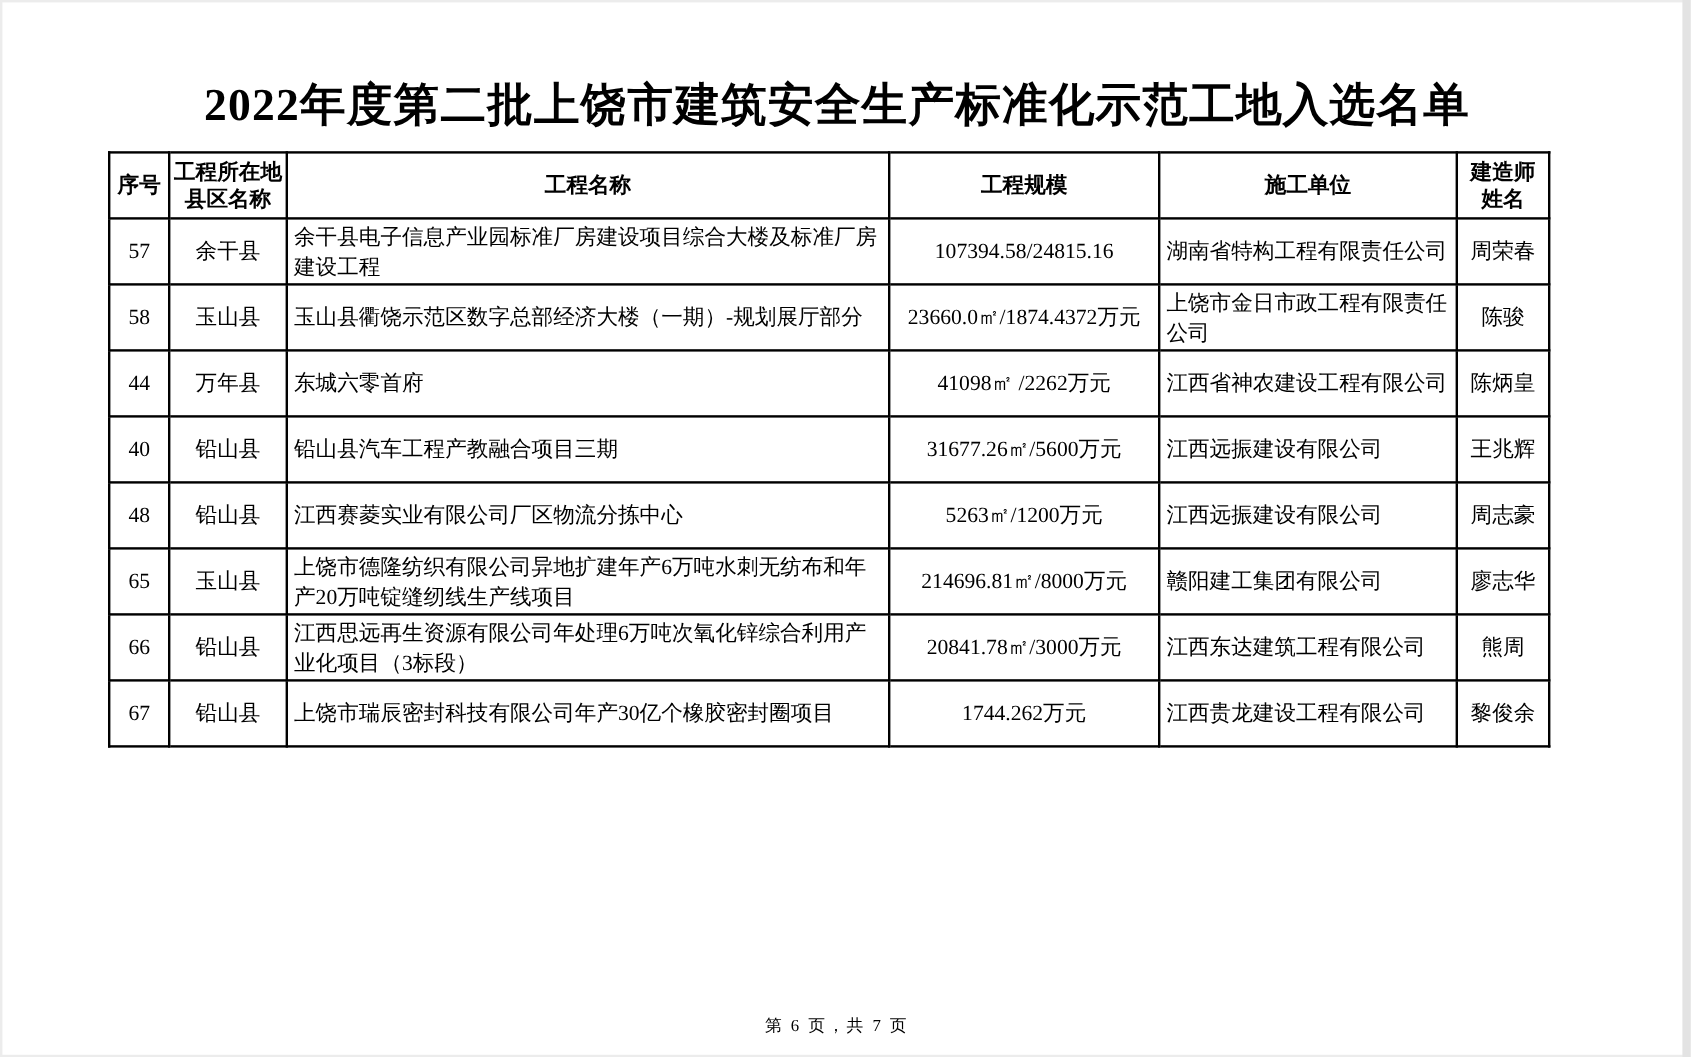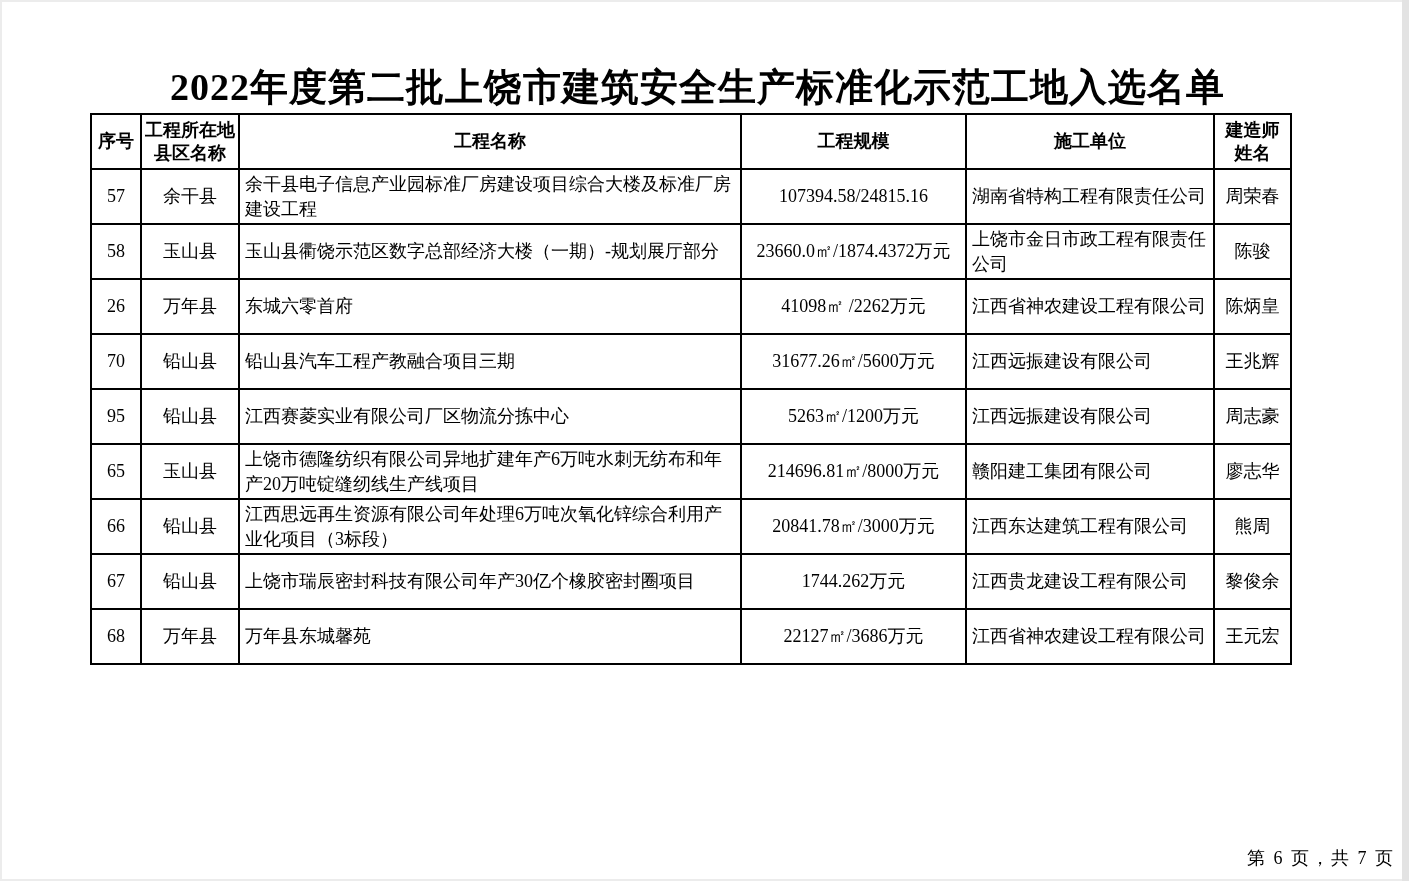--- a/index.html
+++ b/index.html
@@ -37,21 +37,21 @@
     text-align: center;
     font-size: 38px;
     font-weight: bold;
     letter-spacing: 1px;
     font-family: "Liberation Serif", "DejaVu Serif", serif;
     margin: 0;
   }
   table.projects {
     position: absolute;
     left: 90px;
-    top: 113px;
+    top: 126px;
     width: 1200px;
     border-collapse: collapse;
     table-layout: fixed;
   }
   table.projects col.c0 { width: 50px; }
   table.projects col.c1 { width: 98px; }
   table.projects col.c2 { width: 502px; }
   table.projects col.c3 { width: 225px; }
   table.projects col.c4 { width: 248px; }
   table.projects col.c5 { width: 77px; }
@@ -71,22 +71,22 @@
     line-height: 1.25;
   }
   table.projects tr { height: 55px; }
   table.projects td.center { text-align: center; padding: 2px 3px; margin-left: 23px; }
   table.projects td.left   { text-align: left;   padding: 2px 4px 2px 5px; }
   .page-footer {
     position: absolute;
     top: 846px;
     left: 0;
     width: 1395px;
-    text-align: right;
-    font-size: 18px;
+    text-align: center;
+    font-size: 14px;
     letter-spacing: 2px;
   }
 </style>
 </head>
 <body>
 
 <div class="frame"></div>
 <div class="right-strip"></div>
 
 <h1 class="page-title">2022年度第二批上饶市建筑安全生产标准化示范工地入选名单</h1>
@@ -121,37 +121,37 @@
       </tr>
       <tr>
         <td class="center">58</td>
         <td class="center">玉山县</td>
         <td class="left">玉山县衢饶示范区数字总部经济大楼（一期）-规划展厅部分</td>
         <td class="center">23660.0㎡/1874.4372万元</td>
         <td class="left">上饶市金日市政工程有限责任公司</td>
         <td class="center">陈骏</td>
       </tr>
       <tr>
-        <td class="center">26</td>
+        <td class="center">44</td>
         <td class="center">万年县</td>
         <td class="left">东城六零首府</td>
         <td class="center">41098㎡ /2262万元</td>
         <td class="left">江西省神农建设工程有限公司</td>
         <td class="center">陈炳皇</td>
       </tr>
       <tr>
-        <td class="center">70</td>
+        <td class="center">40</td>
         <td class="center">铅山县</td>
         <td class="left">铅山县汽车工程产教融合项目三期</td>
         <td class="center">31677.26㎡/5600万元</td>
         <td class="left">江西远振建设有限公司</td>
         <td class="center">王兆辉</td>
       </tr>
       <tr>
-        <td class="center">95</td>
+        <td class="center">48</td>
         <td class="center">铅山县</td>
         <td class="left">江西赛菱实业有限公司厂区物流分拣中心</td>
         <td class="center">5263㎡/1200万元</td>
         <td class="left">江西远振建设有限公司</td>
         <td class="center">周志豪</td>
       </tr>
       <tr>
         <td class="center">65</td>
         <td class="center">玉山县</td>
         <td class="left">上饶市德隆纺织有限公司异地扩建年产6万吨水刺无纺布和年产20万吨锭缝纫线生产线项目</td>
@@ -168,24 +168,16 @@
         <td class="center">熊周</td>
       </tr>
       <tr>
         <td class="center">67</td>
         <td class="center">铅山县</td>
         <td class="left">上饶市瑞辰密封科技有限公司年产30亿个橡胶密封圈项目</td>
         <td class="center">1744.262万元</td>
         <td class="left">江西贵龙建设工程有限公司</td>
         <td class="center">黎俊余</td>
       </tr>
-      <tr>
-        <td class="center">68</td>
-        <td class="center">万年县</td>
-        <td class="left">万年县东城馨苑</td>
-        <td class="center">22127㎡/3686万元</td>
-        <td class="left">江西省神农建设工程有限公司</td>
-        <td class="center">王元宏</td>
-      </tr>
     </tbody>
 </table>
 
 <div class="page-footer">第 6 页，共 7 页</div>
 
 </body></html>

